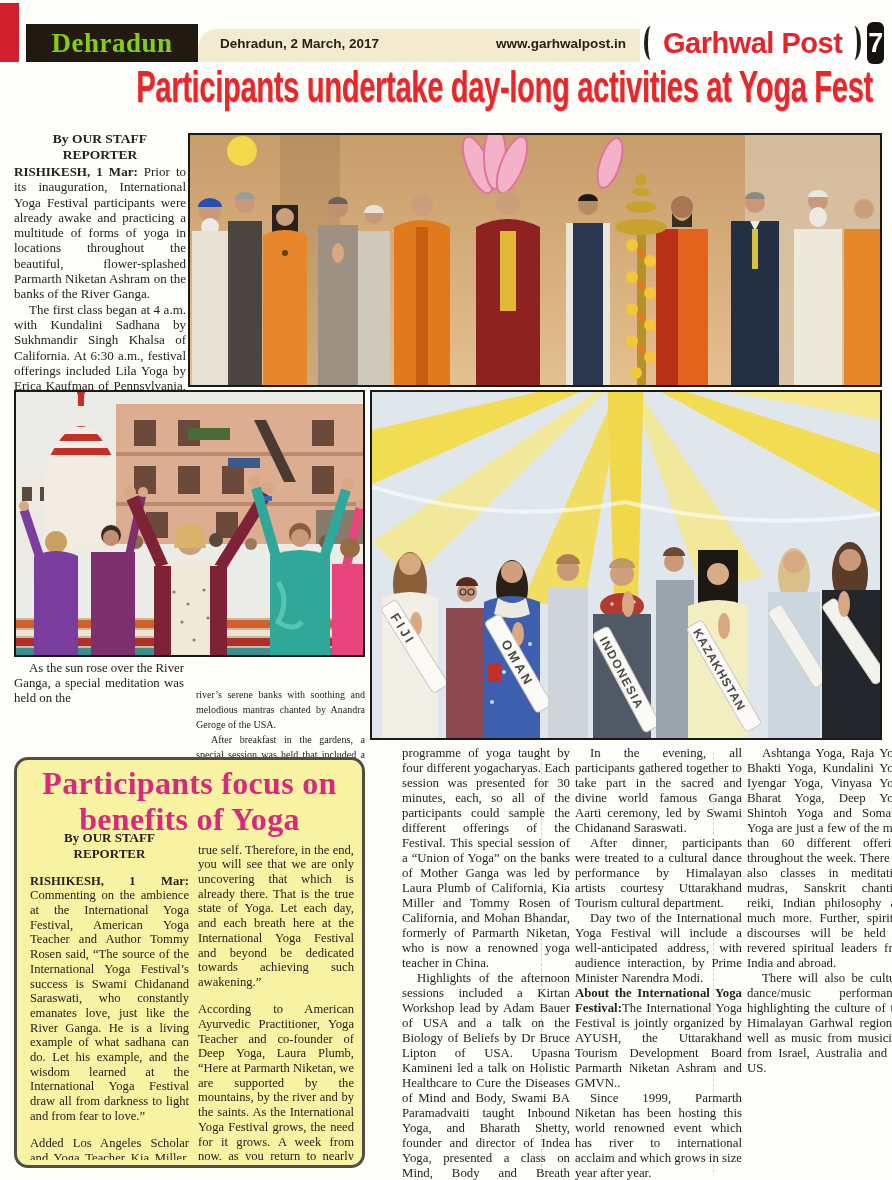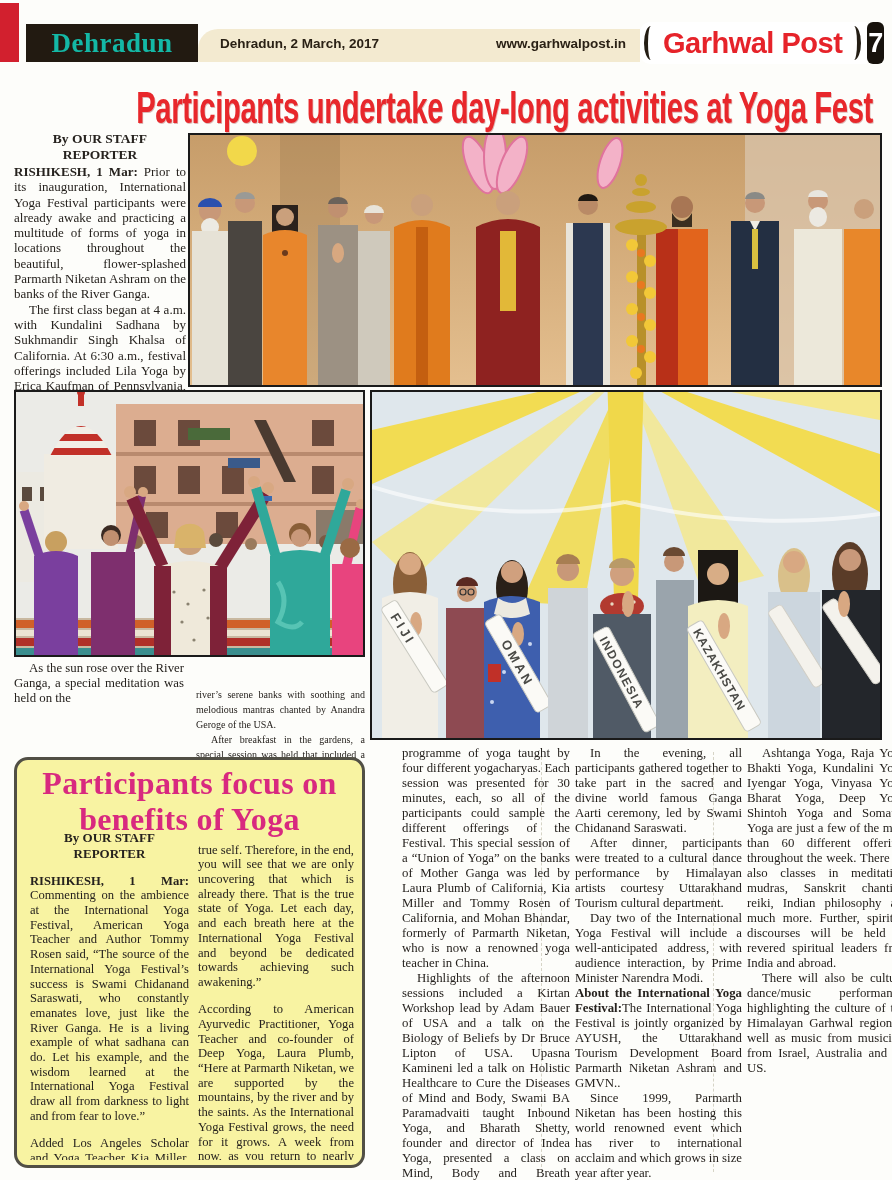--- a/index.html
+++ b/index.html
@@ -1,39 +1,39 @@
 <!DOCTYPE html>
 <html><head>
 <meta charset="utf-8">
 <style>
   html,body{margin:0;padding:0;background:#e9e7e2;}
   #page{position:relative;width:892px;height:1180px;background:#fdfdfa;overflow:hidden;
         font-family:"Liberation Serif",serif;color:#26221e;}
   
   .red-strip{position:absolute;left:0;top:3px;width:19px;height:59px;background:#d2202e;}
   .black-bar{position:absolute;left:26px;top:24px;width:172px;height:38px;background:#221a11;
-             color:#14b8a6;display:flex;align-items:center;justify-content:center;
+             color:#84cc16;display:flex;align-items:center;justify-content:center;
              font-weight:bold;font-size:27px;letter-spacing:.5px;}
   .tan-box{position:absolute;left:198px;top:29px;width:442px;height:33px;background:#f3ead0;
            border-radius:20px 0 0 2px;display:flex;align-items:center;justify-content:space-between;
            padding:0 14px 5px 22px;box-sizing:border-box;
            font-family:"Liberation Sans",sans-serif;font-weight:bold;font-size:13.5px;color:#2a2115;}
   .logo-area{position:absolute;left:640px;top:22px;width:244px;height:42px;display:flex;align-items:center;}
   .logo-pill{height:42px;display:flex;align-items:center;background:#fff;border-radius:10px 0 0 10px;
              padding:0 6px 0 4px;}
   .paren{display:inline-block;width:10px;height:34px;border-radius:50%;}
   .paren.l{border-left:4px solid #241d14;margin-right:2px;}
   .paren.r{border-right:4px solid #241d14;margin-left:2px;}
   .logo-text{font-family:"Liberation Sans",sans-serif;font-weight:800;font-size:29px;color:#e6232a;
              letter-spacing:-.5px;white-space:nowrap;padding:0 3px;}
   .page-num{width:40px;height:42px;background:#17120c;color:#fff;border-radius:6px;
             display:flex;align-items:center;justify-content:center;
             font-family:"Liberation Sans",sans-serif;font-weight:bold;font-size:27px;}
   
-  .headline{position:absolute;left:0;top:86px;width:892px;text-align:center;}
+  .headline{position:absolute;left:0;top:65px;width:892px;text-align:center;}
   .headline span{display:inline-block;white-space:nowrap;font-family:"Liberation Sans",sans-serif;
                  font-weight:bold;font-size:40px;color:#e8272b;letter-spacing:-.5px;
                  transform:scale(.73,1.1);transform-origin:center;
                  text-shadow:1px 1px 0 rgba(140,10,10,.28);}
   
   .col{position:absolute;overflow:hidden;text-align:justify;}
   .byline{font-weight:bold;text-align:center;font-size:13.5px;line-height:16px;margin:0 auto 1px auto;width:118px;}
   .col p{margin:0;}
   .col p.ind{text-indent:15px;}
   .lead{font-weight:bold;}

